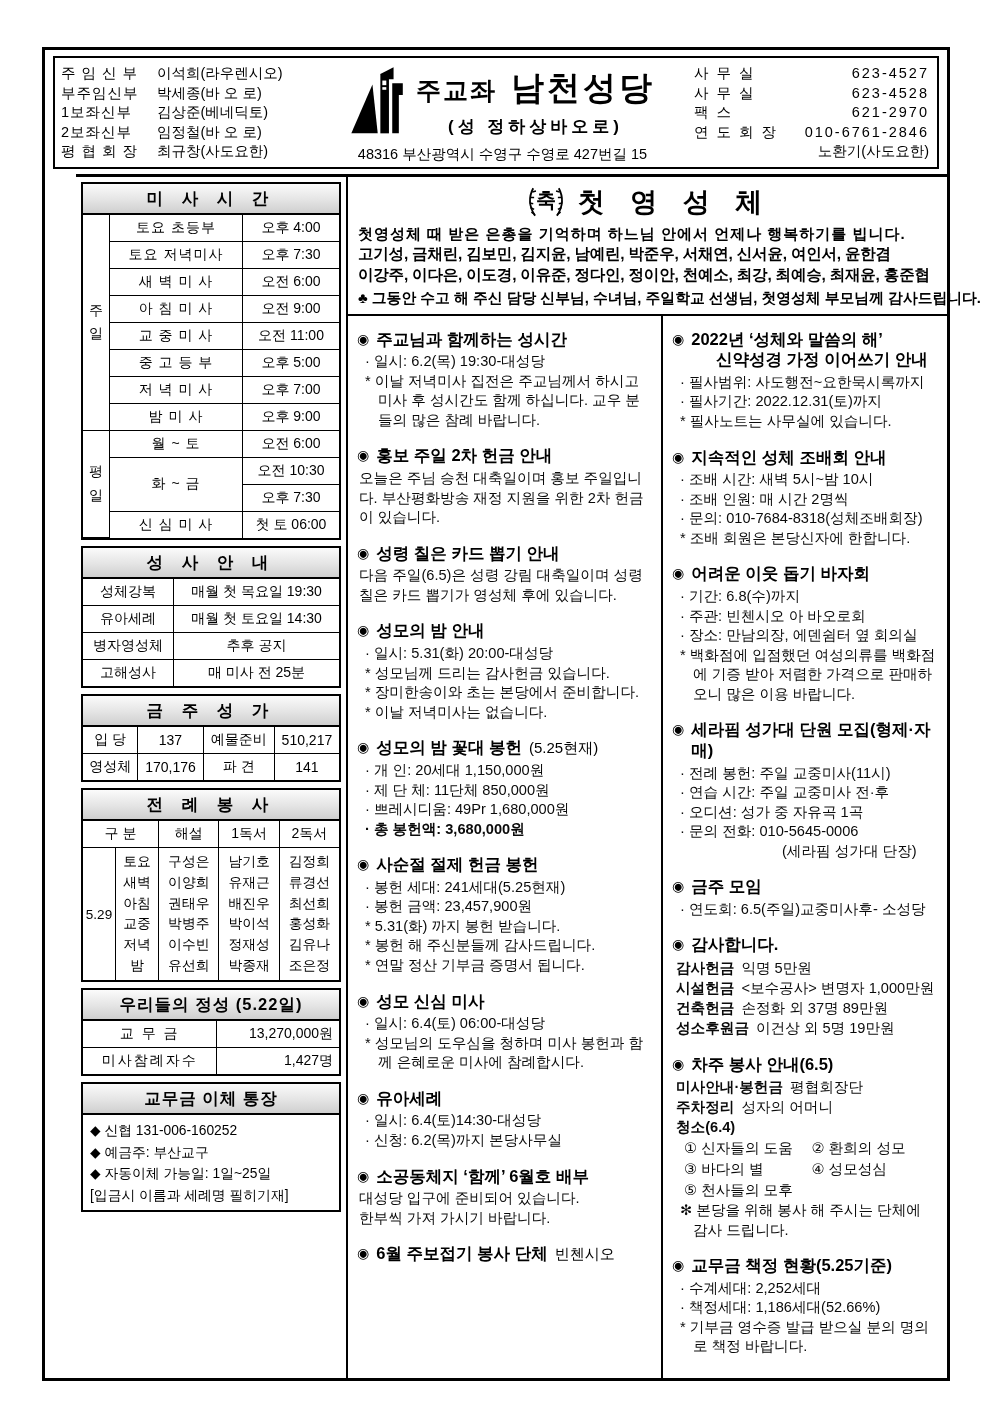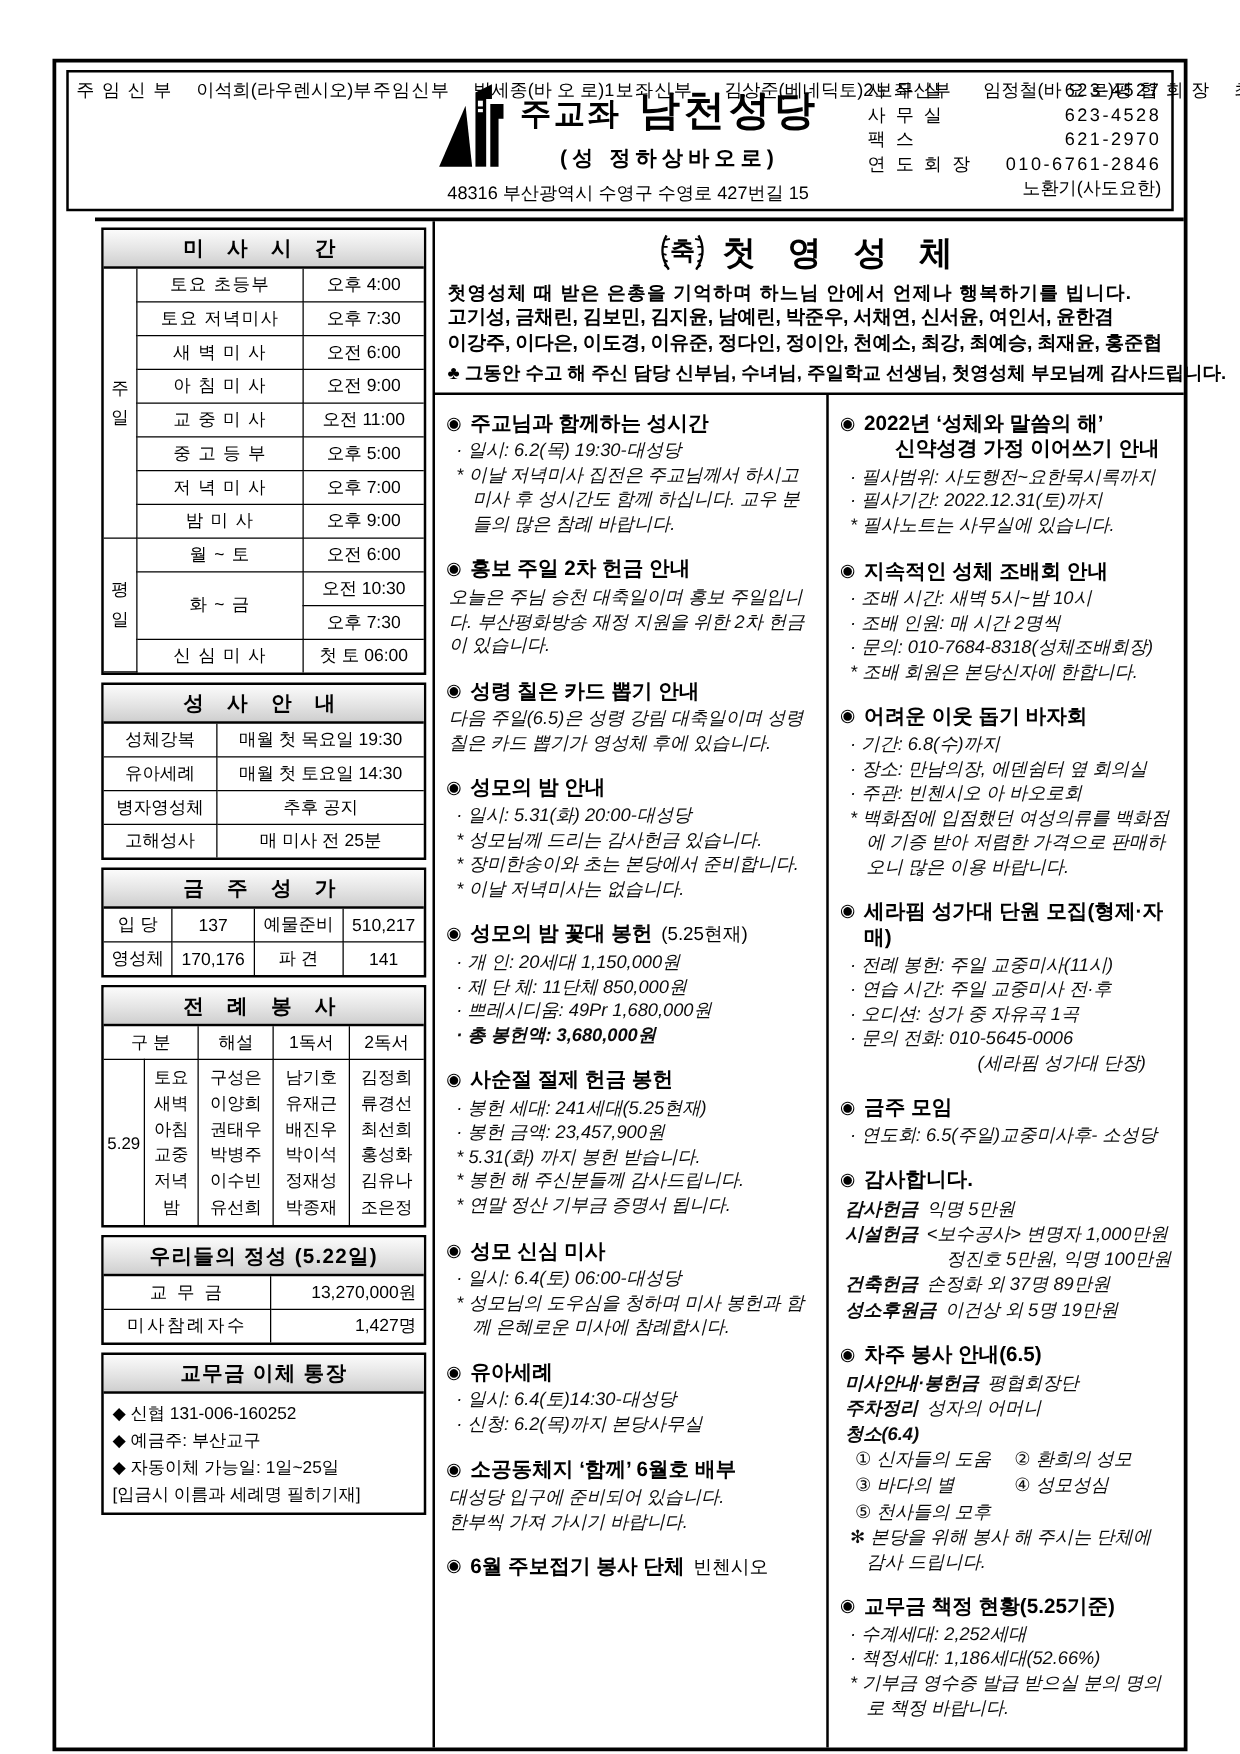--- a/index.html
+++ b/index.html
@@ -12,21 +12,21 @@
     margin:47px 42px 0 42px;
     border:3px solid #000;
   }
   
   .hdr{
     border:2.5px solid #000;
     margin:6px 8px 5px 8px;
     display:flex;align-items:stretch;
     padding:4px 8px 3px 6px;
   }
-  .hdr-staff{width:250px;display:flex;flex-direction:row;justify-content:space-between;padding:2px 0;}
+  .hdr-staff{width:250px;display:flex;flex-direction:column;justify-content:space-between;padding:2px 0;}
   .staff-row{display:flex;font-size:14.5px;line-height:1.35;}
   .staff-role{width:96px;letter-spacing:1px;white-space:nowrap;}
   .staff-name{white-space:nowrap;}
   .hdr-center{flex:1;display:flex;flex-direction:column;align-items:center;justify-content:space-between;padding:0 4px;}
   .hdr-center-top{display:flex;align-items:flex-end;margin-top:2px;}
   .logo{width:66px;height:74px;flex:0 0 auto;}
   .hdr-titles{text-align:center;}
   .hdr-title-line{display:flex;align-items:baseline;gap:14px;justify-content:center;}
   .hdr-prefix{font-size:25px;font-weight:800;letter-spacing:2px;}
   .hdr-name{font-size:33px;font-weight:800;letter-spacing:3px;}
@@ -86,21 +86,21 @@
   .fc-intro{font-weight:700;font-size:15px;letter-spacing:1px;text-align:left;margin-top:2px;white-space:nowrap;}
   .fc-names{font-weight:700;font-size:15.5px;text-align:left;line-height:1.35;letter-spacing:-0.2px;white-space:nowrap;}
   .fc-thanks{font-weight:800;font-size:14.8px;text-align:left;margin-top:3px;white-space:nowrap;}
   
   .notice{margin:9px 0 15px 0;}
   .n-title{font-weight:800;font-size:16.5px;line-height:1.25;display:flex;gap:7px;align-items:baseline;}
   .n-title .sfx{font-weight:400;font-size:15px;}
   .n-title .inline{font-weight:400;font-size:15px;}
   .n-t2{font-weight:800;font-size:16.5px;padding-left:44px;line-height:1.25;}
   .n-bullet{flex:0 0 auto;font-size:14px;position:relative;top:-1px;}
-  .n-body{margin-top:3px;font-size:14.6px;line-height:1.34;color:#0a0a0a;font-style:italic;}
+  .n-body{margin-top:3px;font-size:14.6px;line-height:1.34;color:#0a0a0a;}
   .n-line{padding-left:21px;text-indent:-13px;}
   .n-line.b{font-weight:800;}
   .n-line.center-ind{padding-left:110px;text-indent:0;}
   .n-para{padding-left:2px;}
   .pair{display:flex;gap:7px;padding-left:4px;line-height:1.38;}
   .pair .pl{font-weight:800;white-space:nowrap;}
   .pair.ind{padding-left:78px;}
   .circ-line{padding-left:12px;line-height:1.45;}
 </style>
 </head>
@@ -519,22 +519,22 @@
         </div>
       </div>
 
       <div class="notice">
         <div class="n-title">
             <span class="n-bullet">◉</span>
             <span>어려운 이웃 돕기 바자회</span>
           </div>
         <div class="n-body">
           <div class="n-line">· 기간: 6.8(수)까지</div>
+          <div class="n-line">· 주관: 빈첸시오 아 바오로회</div>
           <div class="n-line">· 장소: 만남의장, 에덴쉼터 옆 회의실</div>
-          <div class="n-line">· 주관: 빈첸시오 아 바오로회</div>
           <div class="n-line">* 백화점에 입점했던 여성의류를 백화점에 기증 받아 저렴한 가격으로 판매하오니 많은 이용 바랍니다.</div>
         </div>
       </div>
 
       <div class="notice">
         <div class="n-title">
             <span class="n-bullet">◉</span>
             <span>세라핌 성가대 단원 모집(형제·자매)</span>
           </div>
         <div class="n-body">
@@ -562,24 +562,20 @@
             <span>감사합니다.</span>
           </div>
         <div class="n-body">
           <div class="pair">
               <span class="pl">감사헌금</span>
               <span>익명 5만원</span>
             </div>
           <div class="pair">
               <span class="pl">시설헌금</span>
               <span>&lt;보수공사&gt; 변명자 1,000만원</span>
-            </div>
-          <div class="pair ind">
-              <span class="pl"></span>
-              <span>정진호 5만원, 익명 100만원</span>
             </div>
           <div class="pair">
               <span class="pl">건축헌금</span>
               <span>손정화 외  37명  89만원</span>
             </div>
           <div class="pair">
               <span class="pl">성소후원금</span>
               <span>이건상 외  5명  19만원</span>
             </div>
         </div>

